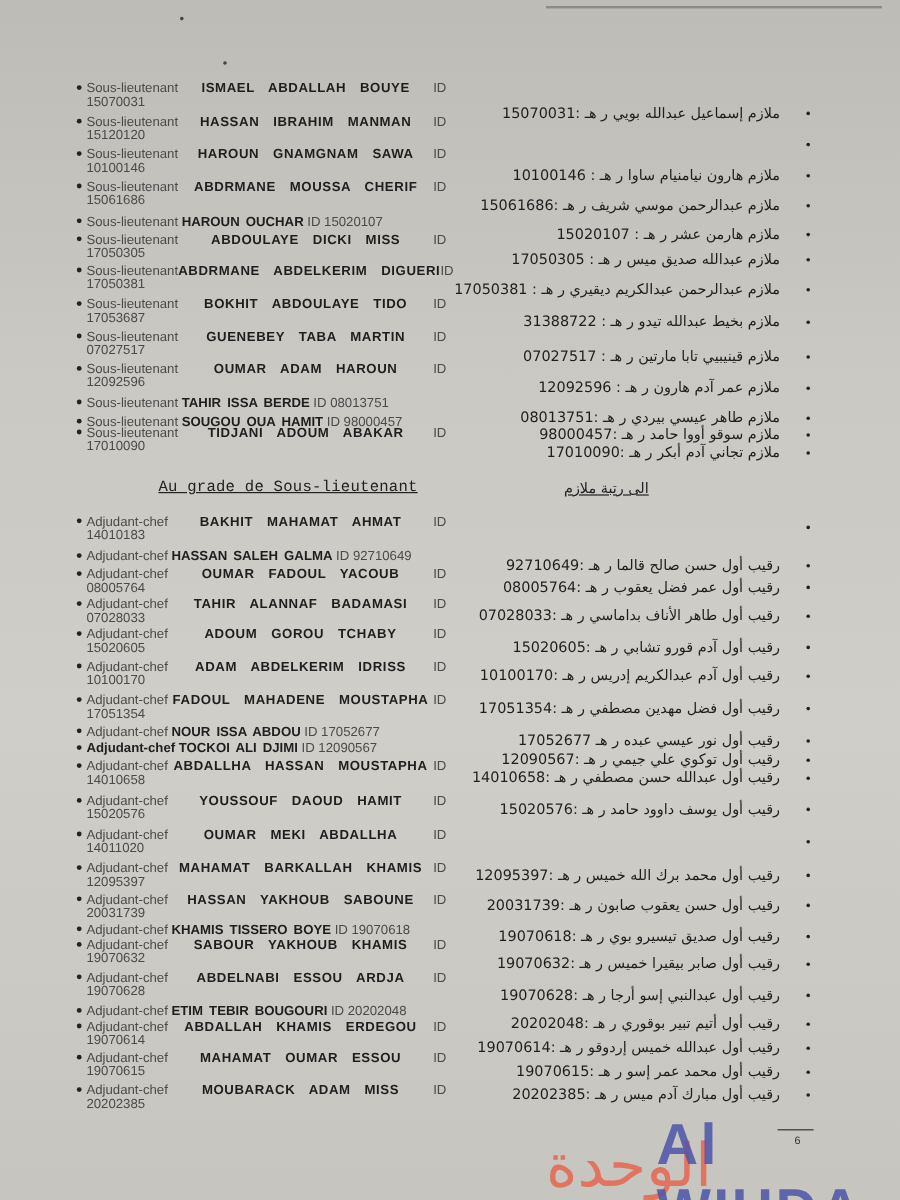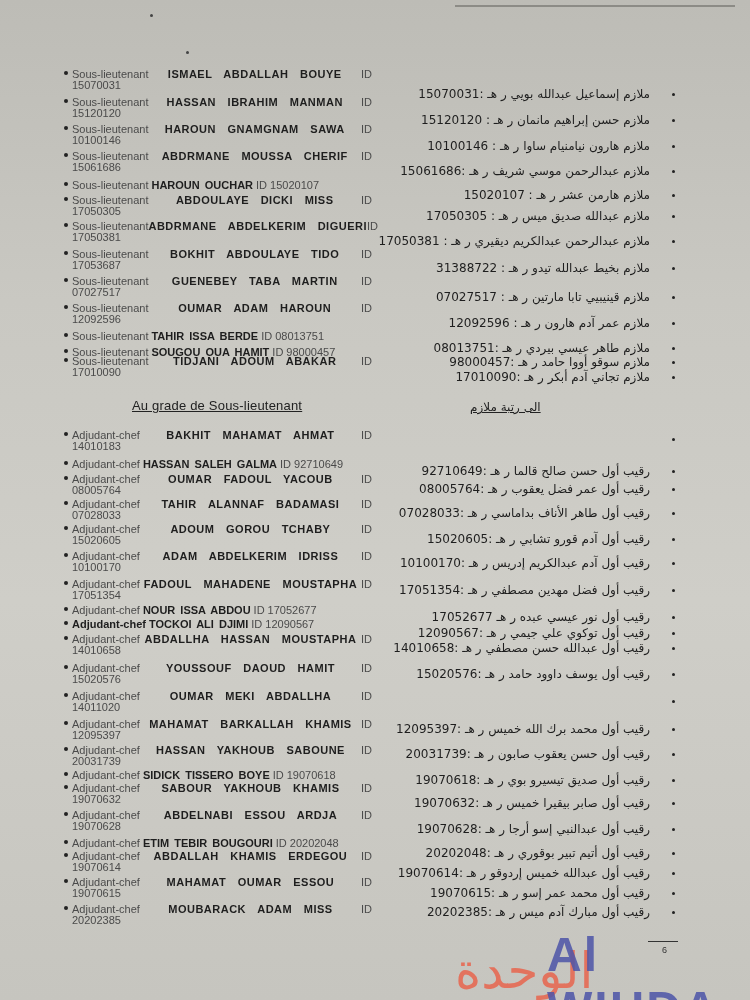--- a/index.html
+++ b/index.html
@@ -31,21 +31,21 @@
     position: absolute; right: 75px; width: 330px;
     direction: rtl; text-align: right;
     font-size: 12px; line-height: 14px; color: #1e1e1e;
     font-family: "DejaVu Sans", sans-serif;
     white-space: nowrap;
   }
   .ar .abullet { display: inline-block; width: 3px; height: 3px; background: #222; border-radius: 50%; margin-left: 22px; vertical-align: middle; }
 
   .heading-fr {
     position: absolute; left: 132px; top: 398px;
-    font-size: 13px; color: #222; text-decoration: underline; letter-spacing: .2px;
+    font-size: 13px; color: #222; text-decoration: underline; letter-spacing: .2px; font-family: Liberation Mono, monospace;
   }
   .heading-ar {
     position: absolute; left: 470px; top: 400px; direction: rtl;
     font-family: "DejaVu Sans", sans-serif;
     font-size: 12px; color: #222; text-decoration: underline;
   }
 
   .watermark {
     position: absolute; left: 455px; top: 920px; height: 80px; width: 295px;
   }
@@ -87,21 +87,21 @@
       <div class="ar" style="top: 87px;"><span class="abullet"></span><span>ملازم إسماعيل عبدالله بويي ر هـ :15070031</span></div>
       <div class="fr" style="top: 97px;">
         <span class="bullet"></span>
         <div class="line1">
           <span class="rank">Sous-lieutenant</span>
           <span class="name">HASSAN IBRAHIM MANMAN</span>
           <span class="idlbl">ID</span>
         </div>
         <span class="idnum">15120120</span>
       </div>
-      <div class="ar" style="top: 113px;"><span class="abullet"></span><span>ملازم حسن إبراهيم مانمان ر هـ : 15120120</span></div>
+      <div class="ar" style="top: 113px;"><span class="abullet"></span></div>
       <div class="fr" style="top: 124px;">
         <span class="bullet"></span>
         <div class="line1">
           <span class="rank">Sous-lieutenant</span>
           <span class="name">HAROUN GNAMGNAM SAWA</span>
           <span class="idlbl">ID</span>
         </div>
         <span class="idnum">10100146</span>
       </div>
       <div class="ar" style="top: 139px;"><span class="abullet"></span><span>ملازم هارون نيامنيام ساوا ر هـ : 10100146</span></div>
@@ -348,21 +348,21 @@
           <span class="name">HASSAN YAKHOUB SABOUNE</span>
           <span class="idlbl">ID</span>
         </div>
         <span class="idnum">20031739</span>
       </div>
       <div class="ar" style="top: 747px;"><span class="abullet"></span><span>رقيب أول حسن يعقوب صابون ر هـ :20031739</span></div>
       <div class="fr single" style="top: 770px;">
         <span class="bullet"></span>
         <div class="line1">
           <span class="rank">Adjudant-chef</span>
-          <span class="name">SIDICK TISSERO BOYE</span>
+          <span class="name">KHAMIS TISSERO BOYE</span>
           <span class="idlbl">ID</span>
           <span class="idlbl">19070618</span>
         </div>
       </div>
       <div class="ar" style="top: 773px;"><span class="abullet"></span><span>رقيب أول صديق تيسيرو بوي ر هـ :19070618</span></div>
       <div class="fr" style="top: 783px;">
         <span class="bullet"></span>
         <div class="line1">
           <span class="rank">Adjudant-chef</span>
           <span class="name">SABOUR YAKHOUB KHAMIS</span>

